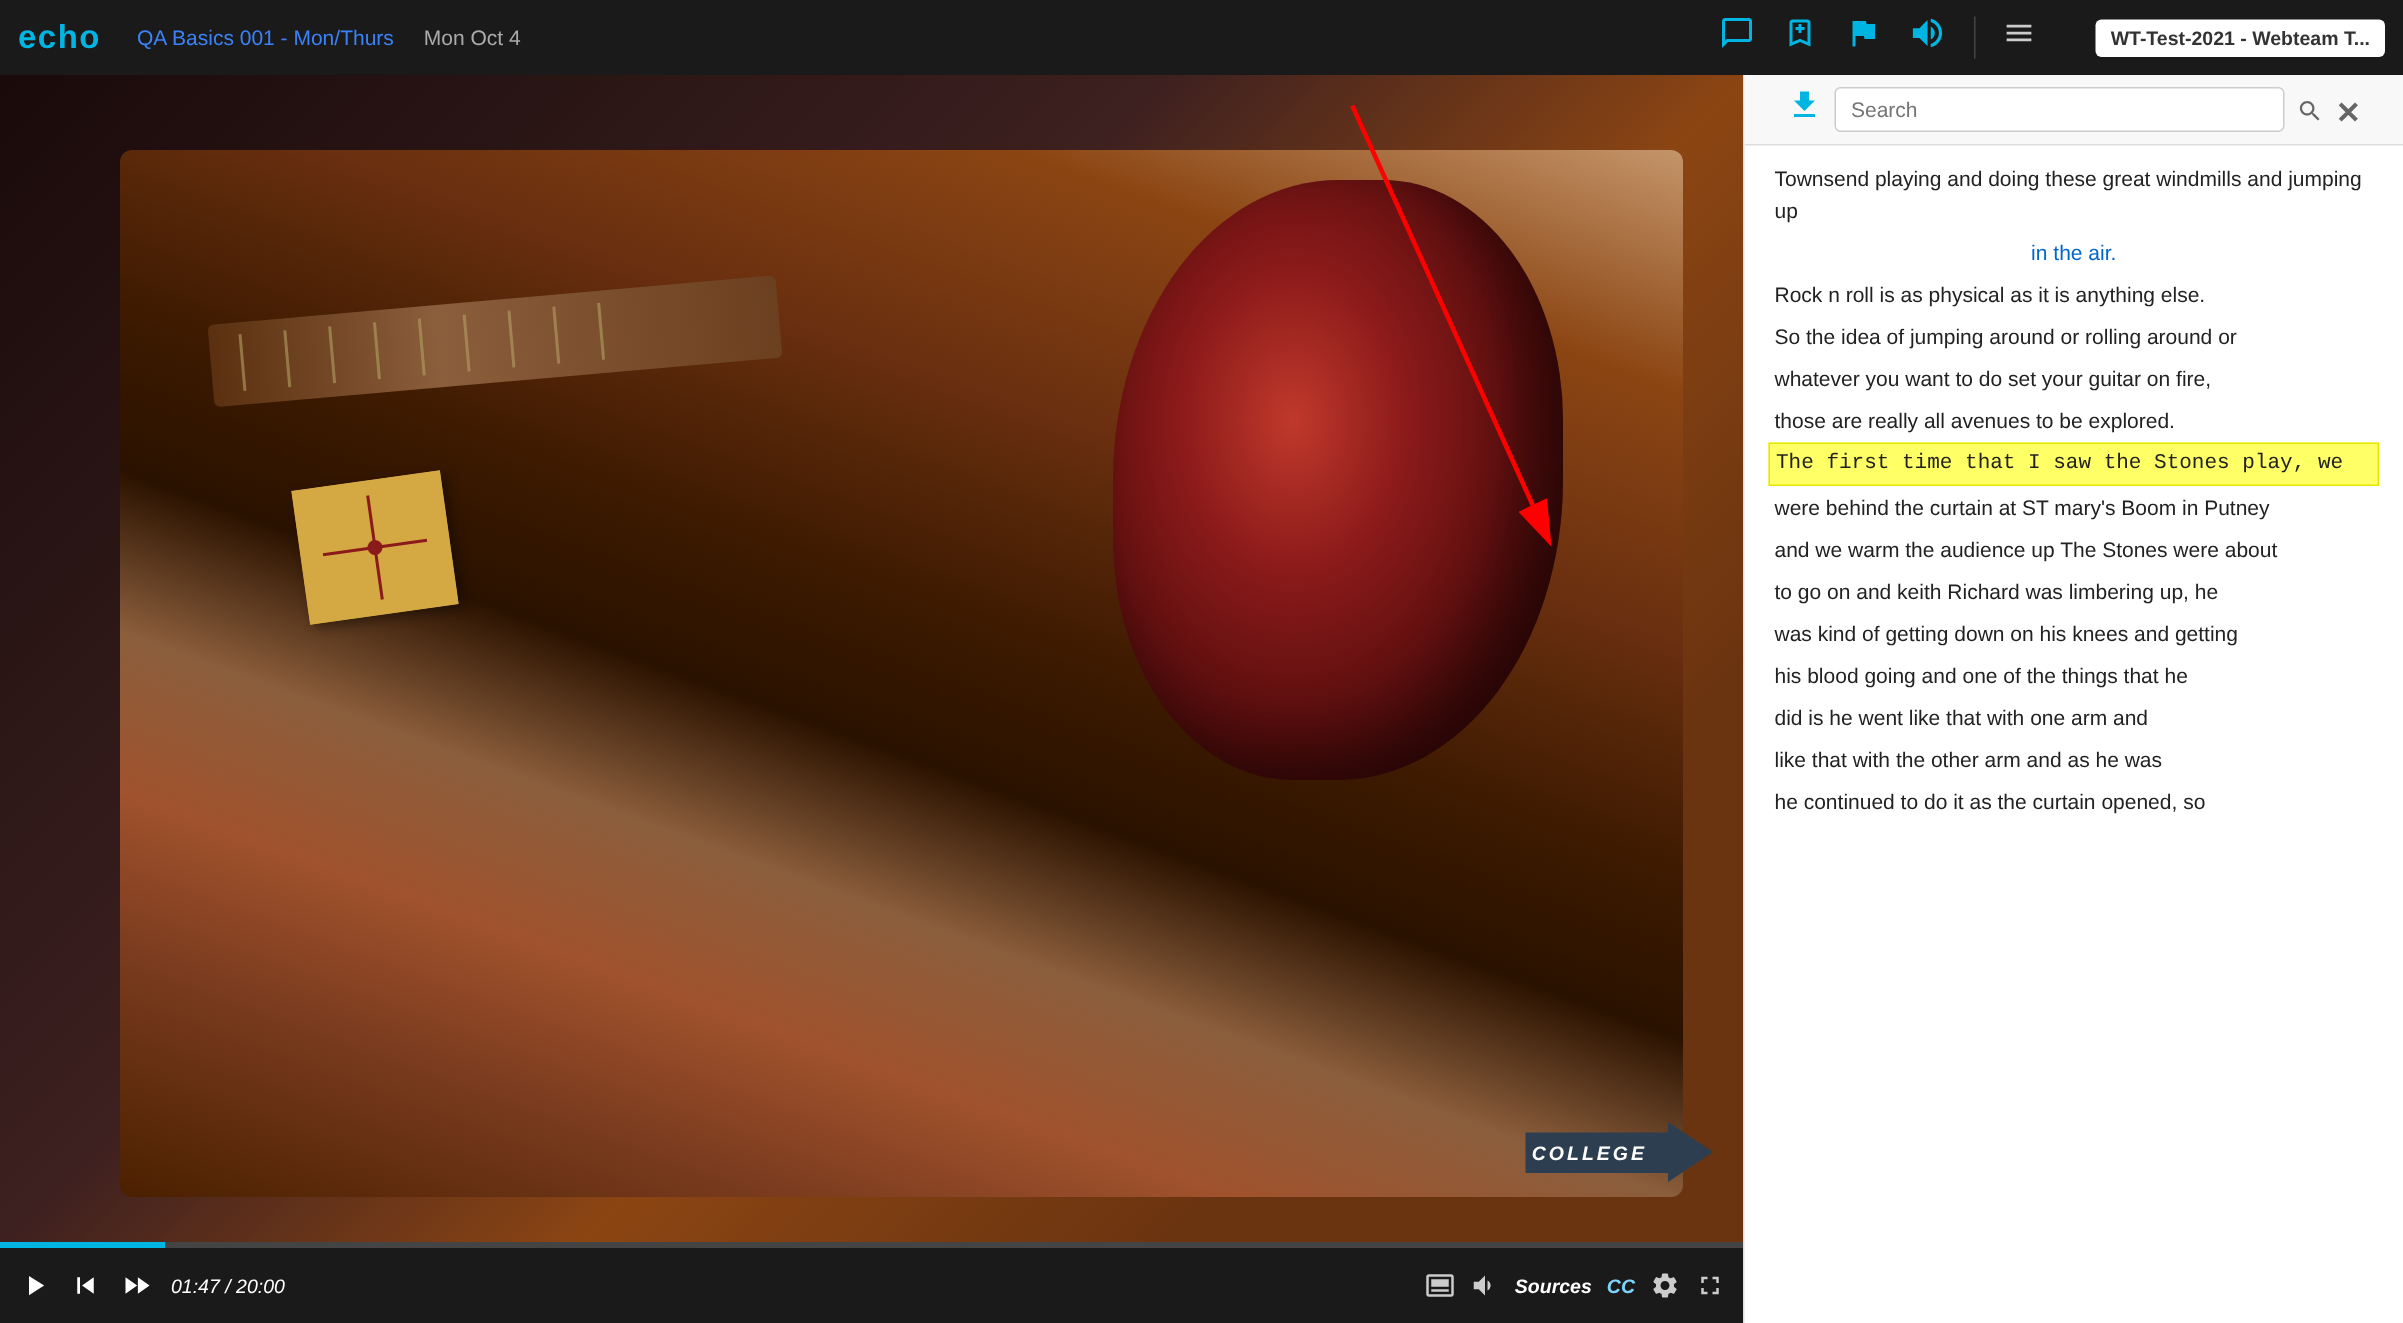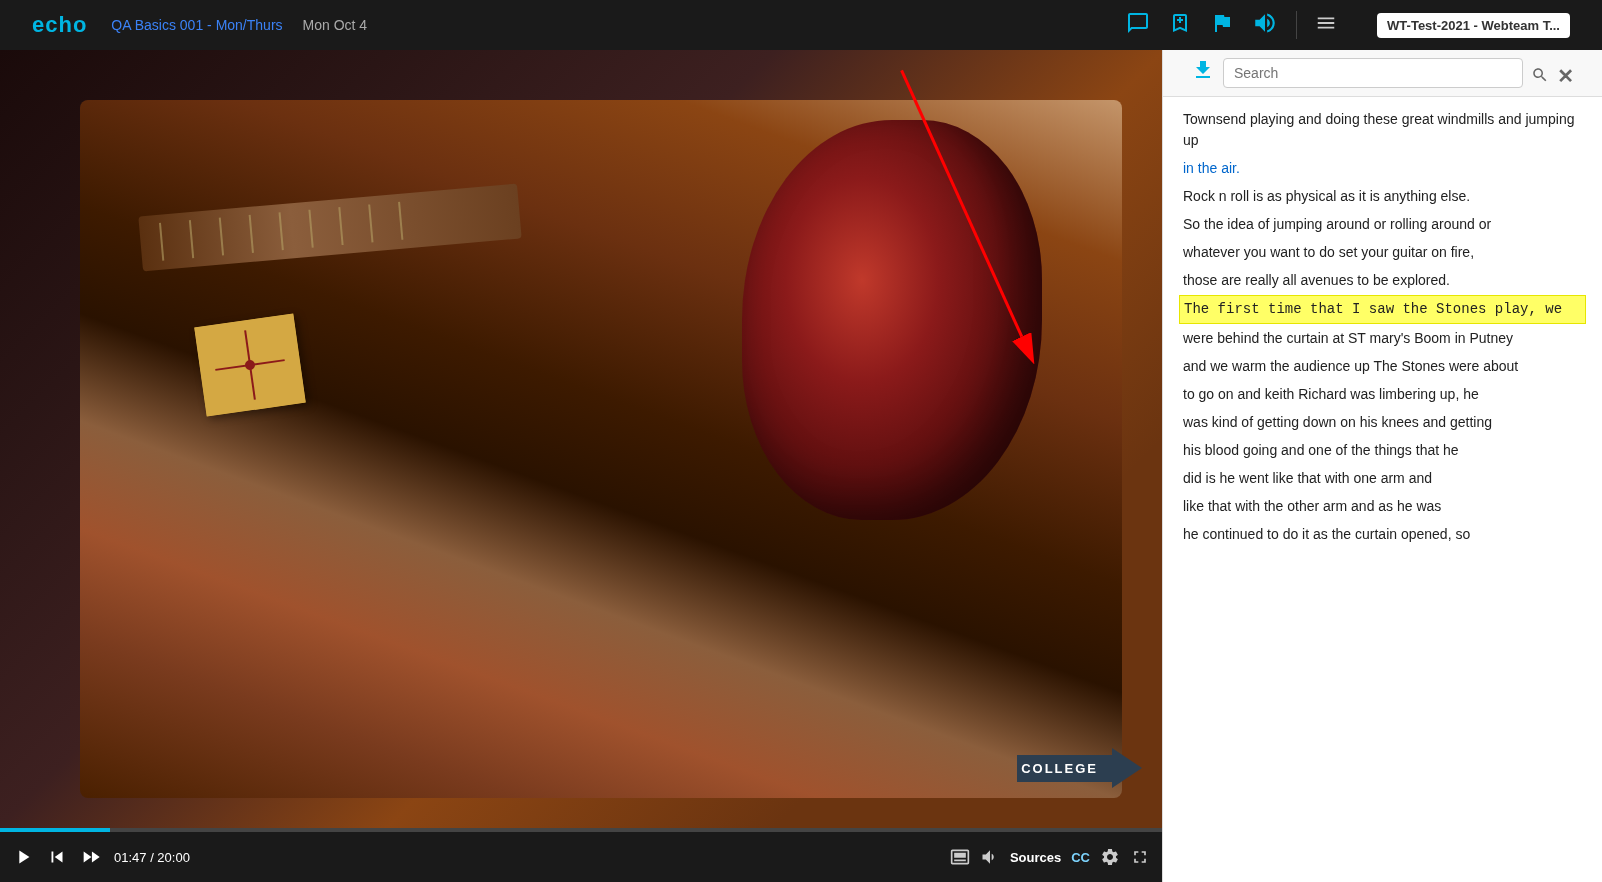--- a/index.html
+++ b/index.html
@@ -12,21 +12,21 @@
       display: flex;
       flex-direction: column;
     }
 
     
     .top-bar {
       height: 50px;
       background: #1a1a1a;
       display: flex;
       align-items: center;
-      padding: 0 32px;
+      padding: 0 12px;
       gap: 12px;
       flex-shrink: 0;
     }
     .logo {
       display: flex;
       align-items: center;
       margin-right: 12px;
     }
     .logo-text {
       color: #00b5e2;
@@ -79,20 +79,21 @@
       overflow: hidden;
     }
 
     
     .video-area {
       flex: 1;
       background: #000;
       position: relative;
       display: flex;
       flex-direction: column;
+      font-style: italic;
     }
     .video-player {
       flex: 1;
       position: relative;
       background: #000;
       overflow: hidden;
     }
     .video-bg {
       width: 100%;
       height: 100%;
@@ -313,20 +314,21 @@
       margin: 1px 0;
       cursor: pointer;
     }
     .transcript-line.highlighted {
       background: #ffff66;
       border: 1px solid #e6e600;
       font-family: Liberation Mono, monospace;
     }
     .transcript-line.blue {
       color: #0066cc;
+      text-align: center;
     }
   </style>
 </head>
 <body>
 
 <div class="top-bar">
   <div class="logo">
     <span class="logo-text">echo</span>
   </div>
   <span class="course-title">QA Basics 001 - Mon/Thurs</span>

